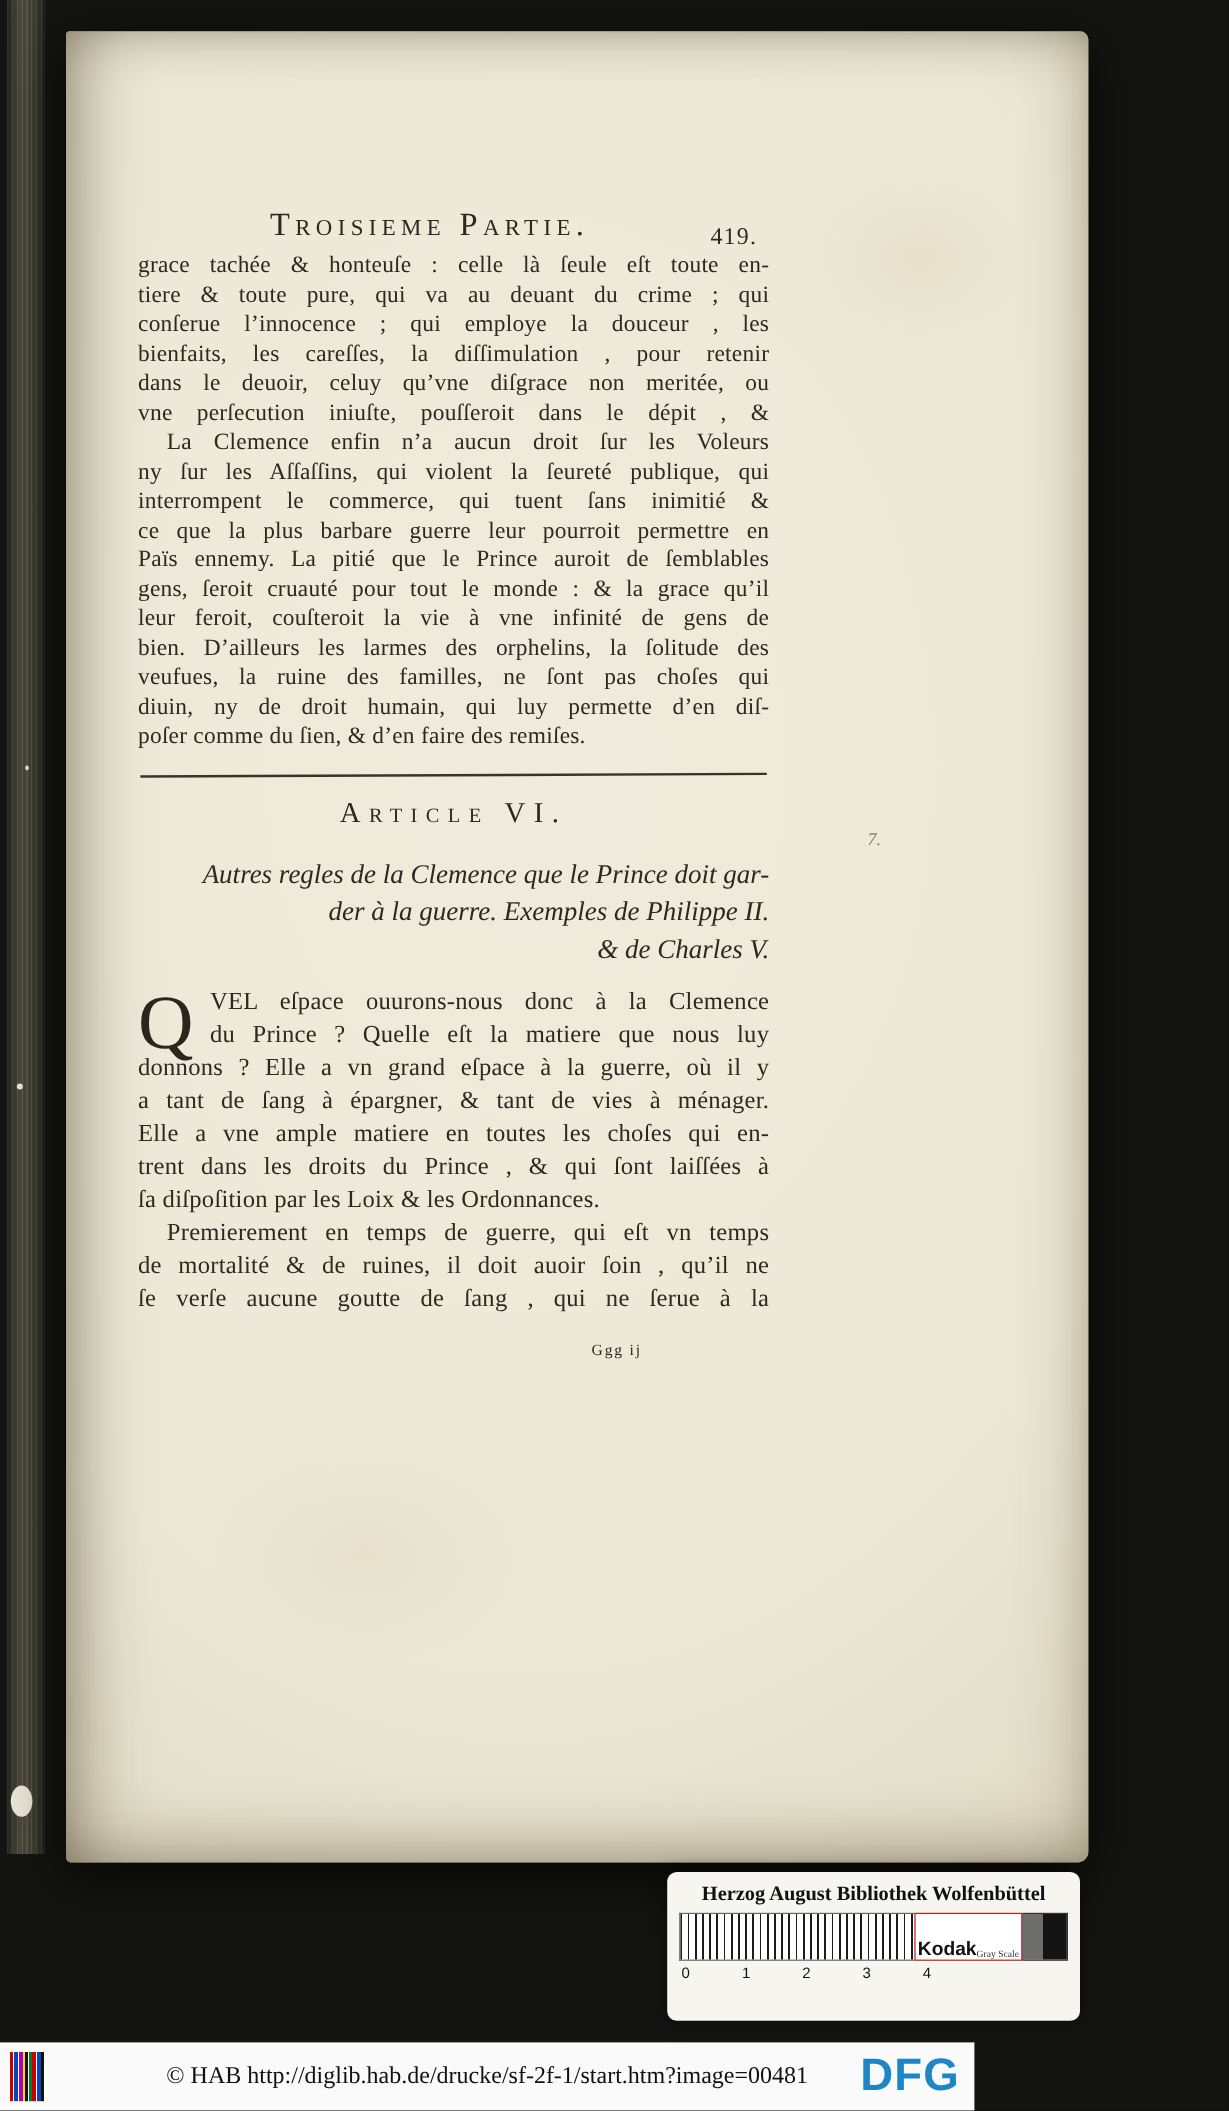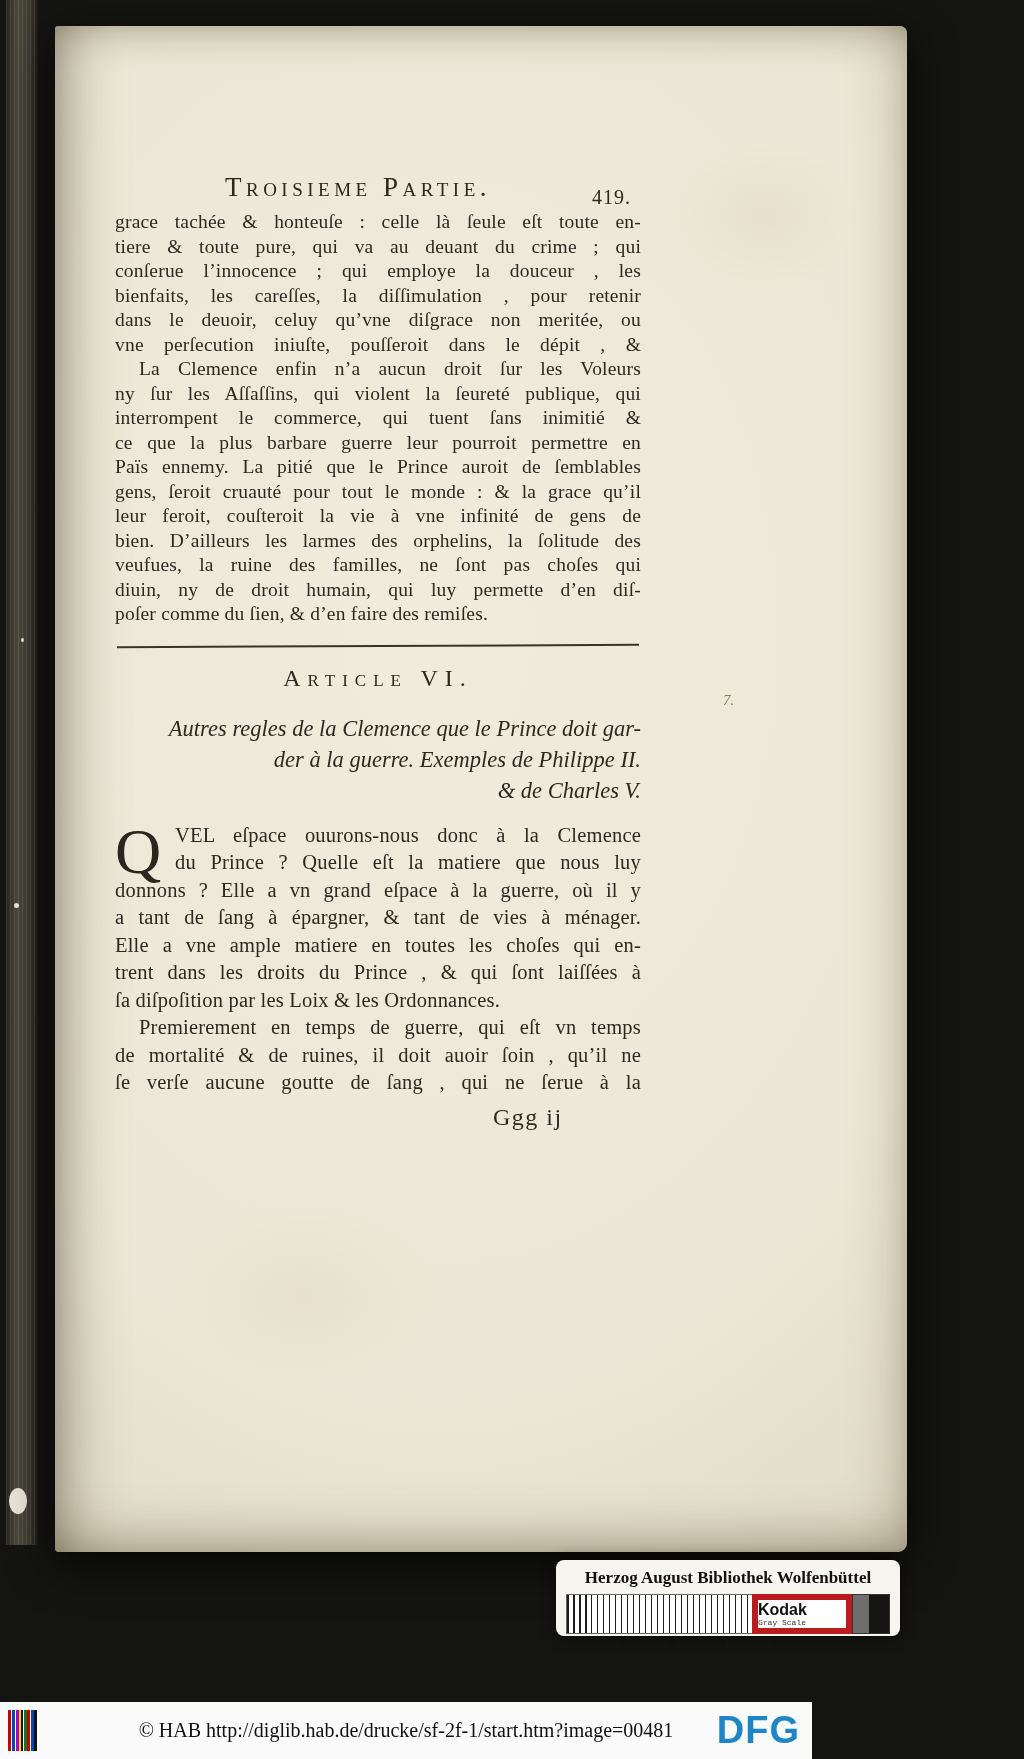--- a/index.html
+++ b/index.html
@@ -38,35 +38,35 @@
   .has-drop{position:relative;}
   .dropcap{position:absolute;left:0;top:3px;font-size:64px;line-height:54px;color:#2b251d;}
   .drop-pad{padding-left:60px;}
 
   .rule{height:2px;background:#3a332a;margin:18px 2px 12px;transform:rotate(-.25deg);}
 
   .article{margin:16px;text-align:center;font-weight:400;font-variant:small-caps;
     letter-spacing:7px;font-size:24px;line-height:30px;}
   .subtitle{margin-top:20px;font-style:italic;font-size:22.5px;line-height:31px;text-align:right;}
 
-  .catchword{margin-top:7px;padding-left:378px;font-size:24px;letter-spacing:1.5px;}
+  .catchword{margin-top:20px;padding-left:378px;font-size:13px;letter-spacing:1.5px;}
   .margin-mark{position:absolute;left:668px;top:666px;font-size:15px;color:#837a63;font-style:italic;}
 
   
-  .kodak-card{position:absolute;left:556px;top:1560px;width:344px;height:76px;background:#f6f5f0;
+  .kodak-card{position:absolute;left:556px;top:1560px;width:344px;height:124px;background:#f6f5f0;
     border-radius:8px;box-shadow:0 0 14px rgba(0,0,0,.55);padding:8px 10px;box-sizing:border-box;}
   .kodak-title{font-size:17px;font-weight:bold;text-align:center;color:#111;
     font-family:"Liberation Serif",serif;white-space:nowrap;}
   .kodak-strip{display:flex;height:40px;margin-top:6px;}
   .ruler{flex:1;background-color:#fff;border:1px solid #666;border-right:none;
     background-image:repeating-linear-gradient(90deg,#1c1c1c 0 1.5px,rgba(0,0,0,0) 1.5px 6px);}
-  .brand{width:88px;border:6px solid #b91c1c;display:flex;flex-direction:column;justify-content:center;
-    align-items:flex-start;background:#fff;}
+  .brand{width:88px;border:1px solid #b91c1c;display:flex;flex-direction:row;justify-content:center;
+    align-items:flex-end;background:#fff;}
   .brand-name{font-weight:bold;font-size:16px;font-family:"Liberation Sans",sans-serif;color:#111;line-height:16px;}
-  .brand-sub{font-size:8px;font-family:Liberation Mono, monospace;color:#333;line-height:9px;}
+  .brand-sub{font-size:8px;font-family:Liberation Serif, serif;color:#333;line-height:9px;}
   .patch{width:36px;border:1px solid #333;background:linear-gradient(90deg,#6e6e6c 0 45%,#141414 45%);}
   .scale-numbers{display:flex;width:208px;justify-content:space-between;padding:3px 4px 0 2px;
     font-family:"Liberation Sans",sans-serif;font-size:12.5px;color:#111;}
 
   
   .footer-bar{position:absolute;left:0;bottom:0;width:812px;height:57px;background:#fafafa;
     display:flex;align-items:center;}
   .mini-barcode{position:absolute;left:8px;top:8px;width:31px;height:41px;
     background:repeating-linear-gradient(90deg,#c00 0 3px,#fff 3px 4px,#0647b8 4px 7px,#fff 7px 8px,
       #a0c 8px 11px,#ffd400 11px 13px,#111 13px 15px,#fff 15px 16px,#0a7a2a 16px 19px,#c00 19px 22px,

